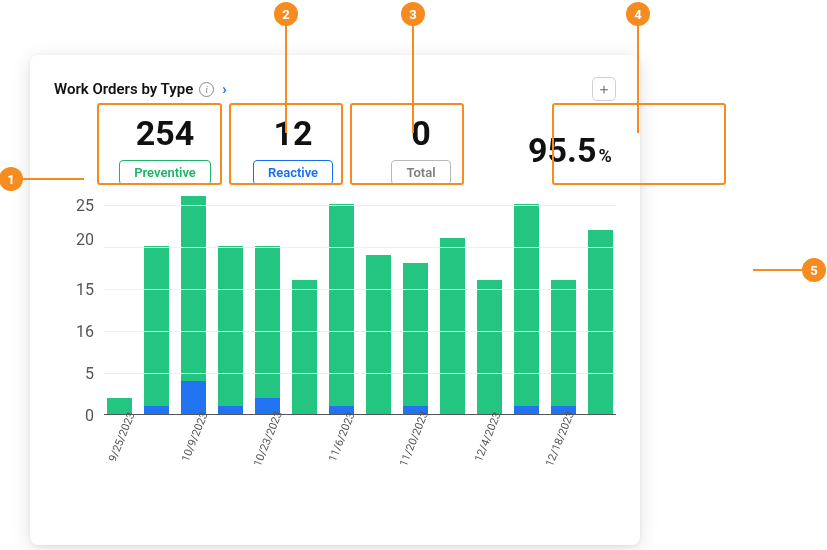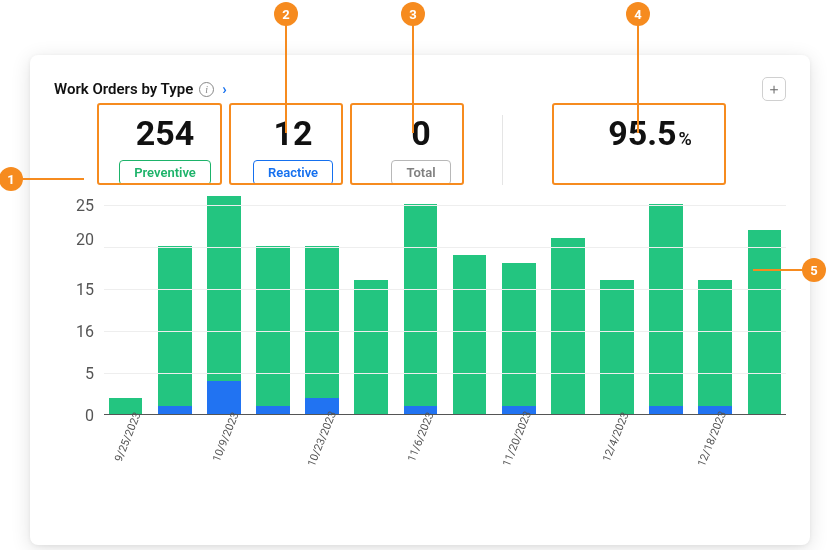--- a/index.html
+++ b/index.html
@@ -8,21 +8,21 @@
     background: #fff;
     width: 827px;
     height: 550px;
     position: relative;
     overflow: hidden;
   }
   .card {
     position: absolute;
     left: 30px;
     top: 55px;
-    width: 780px;
+    width: 610px;
     height: 490px;
     background: #fff;
     border-radius: 8px;
     box-shadow: 0 4px 20px rgba(0,0,0,0.12), 0 1px 4px rgba(0,0,0,0.06);
     padding: 22px 24px 20px 24px;
   }
   .header {
     display: flex;
     align-items: center;
     justify-content: space-between;
@@ -100,21 +100,20 @@
   .pill-blue   { color: #1570ef; border-color: #1570ef; }
   .pill-gray   { color: #808080; border-color: #b8b8b8; }
   .divider {
     width: 1px;
     background: #e5e5e5;
     margin: 0 8px;
     align-self: stretch;
   }
   .ratio-col {
     display: flex;
-    flex-direction: column;
     align-items: center;
     margin-left: auto;
     min-width: 160px;
   }
   .ratio-val {
     font-size: 34px;
     font-weight: 700;
     color: #111;
     line-height: 1.1;
   }

